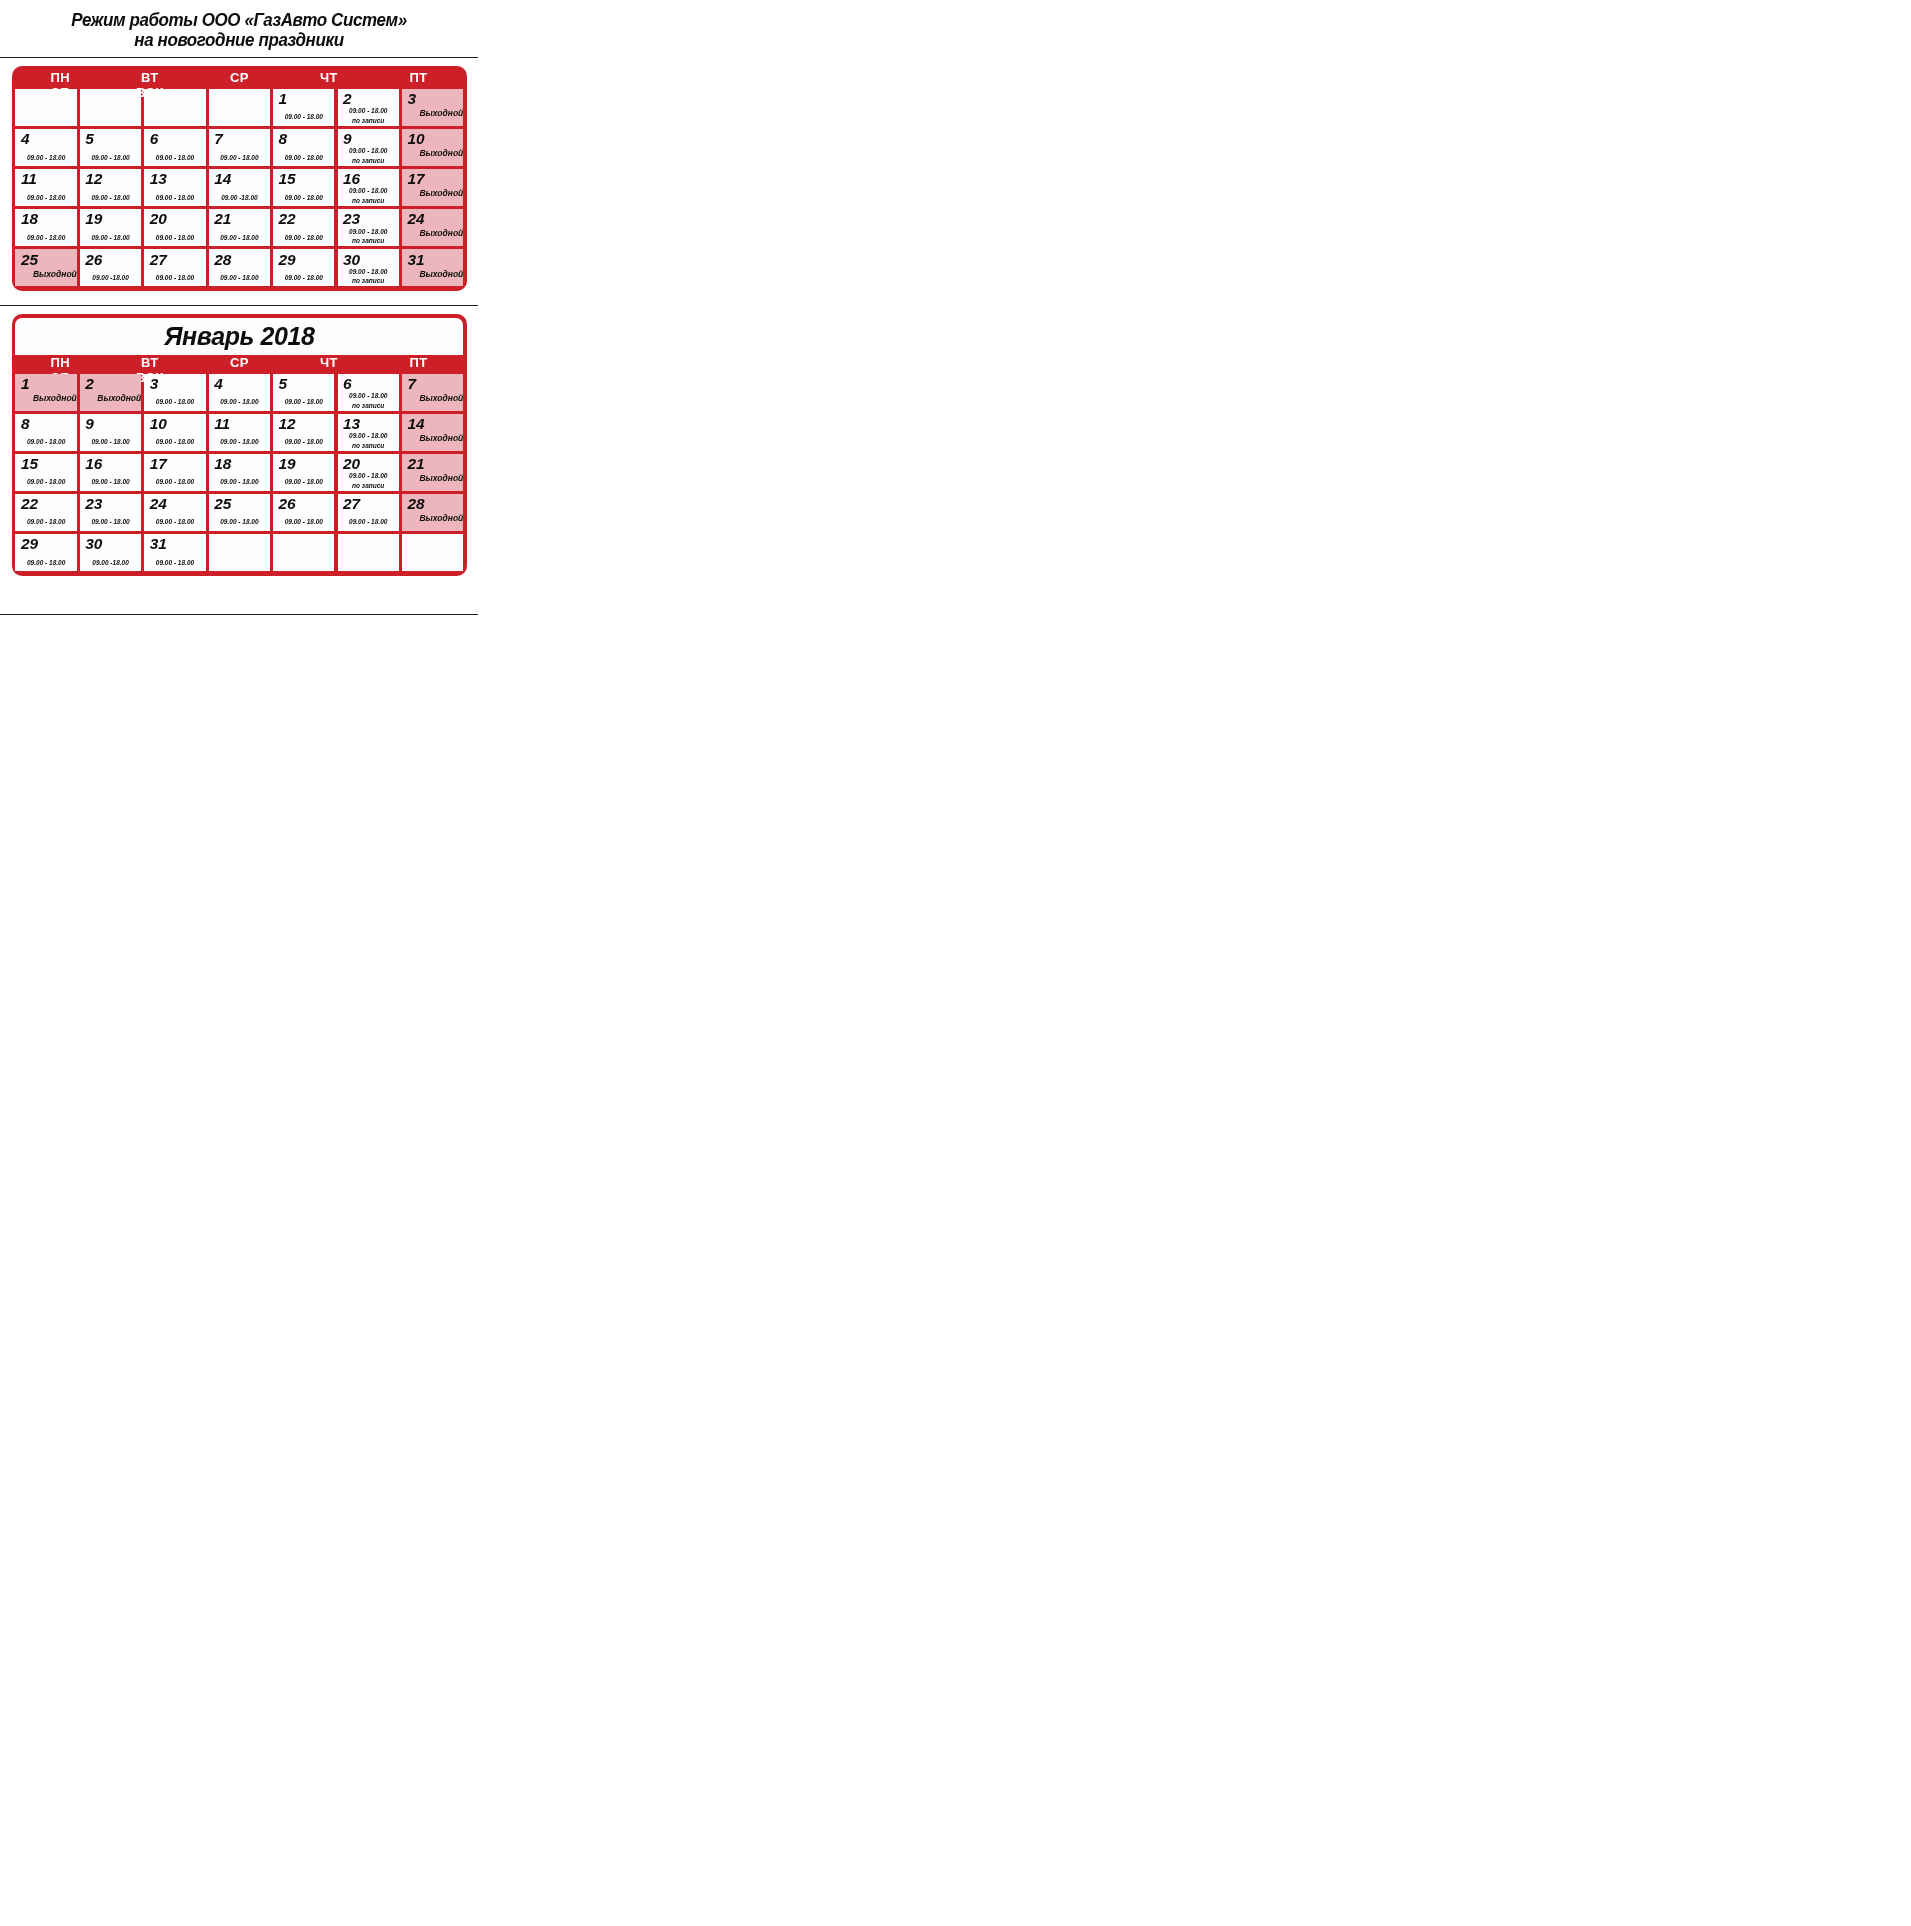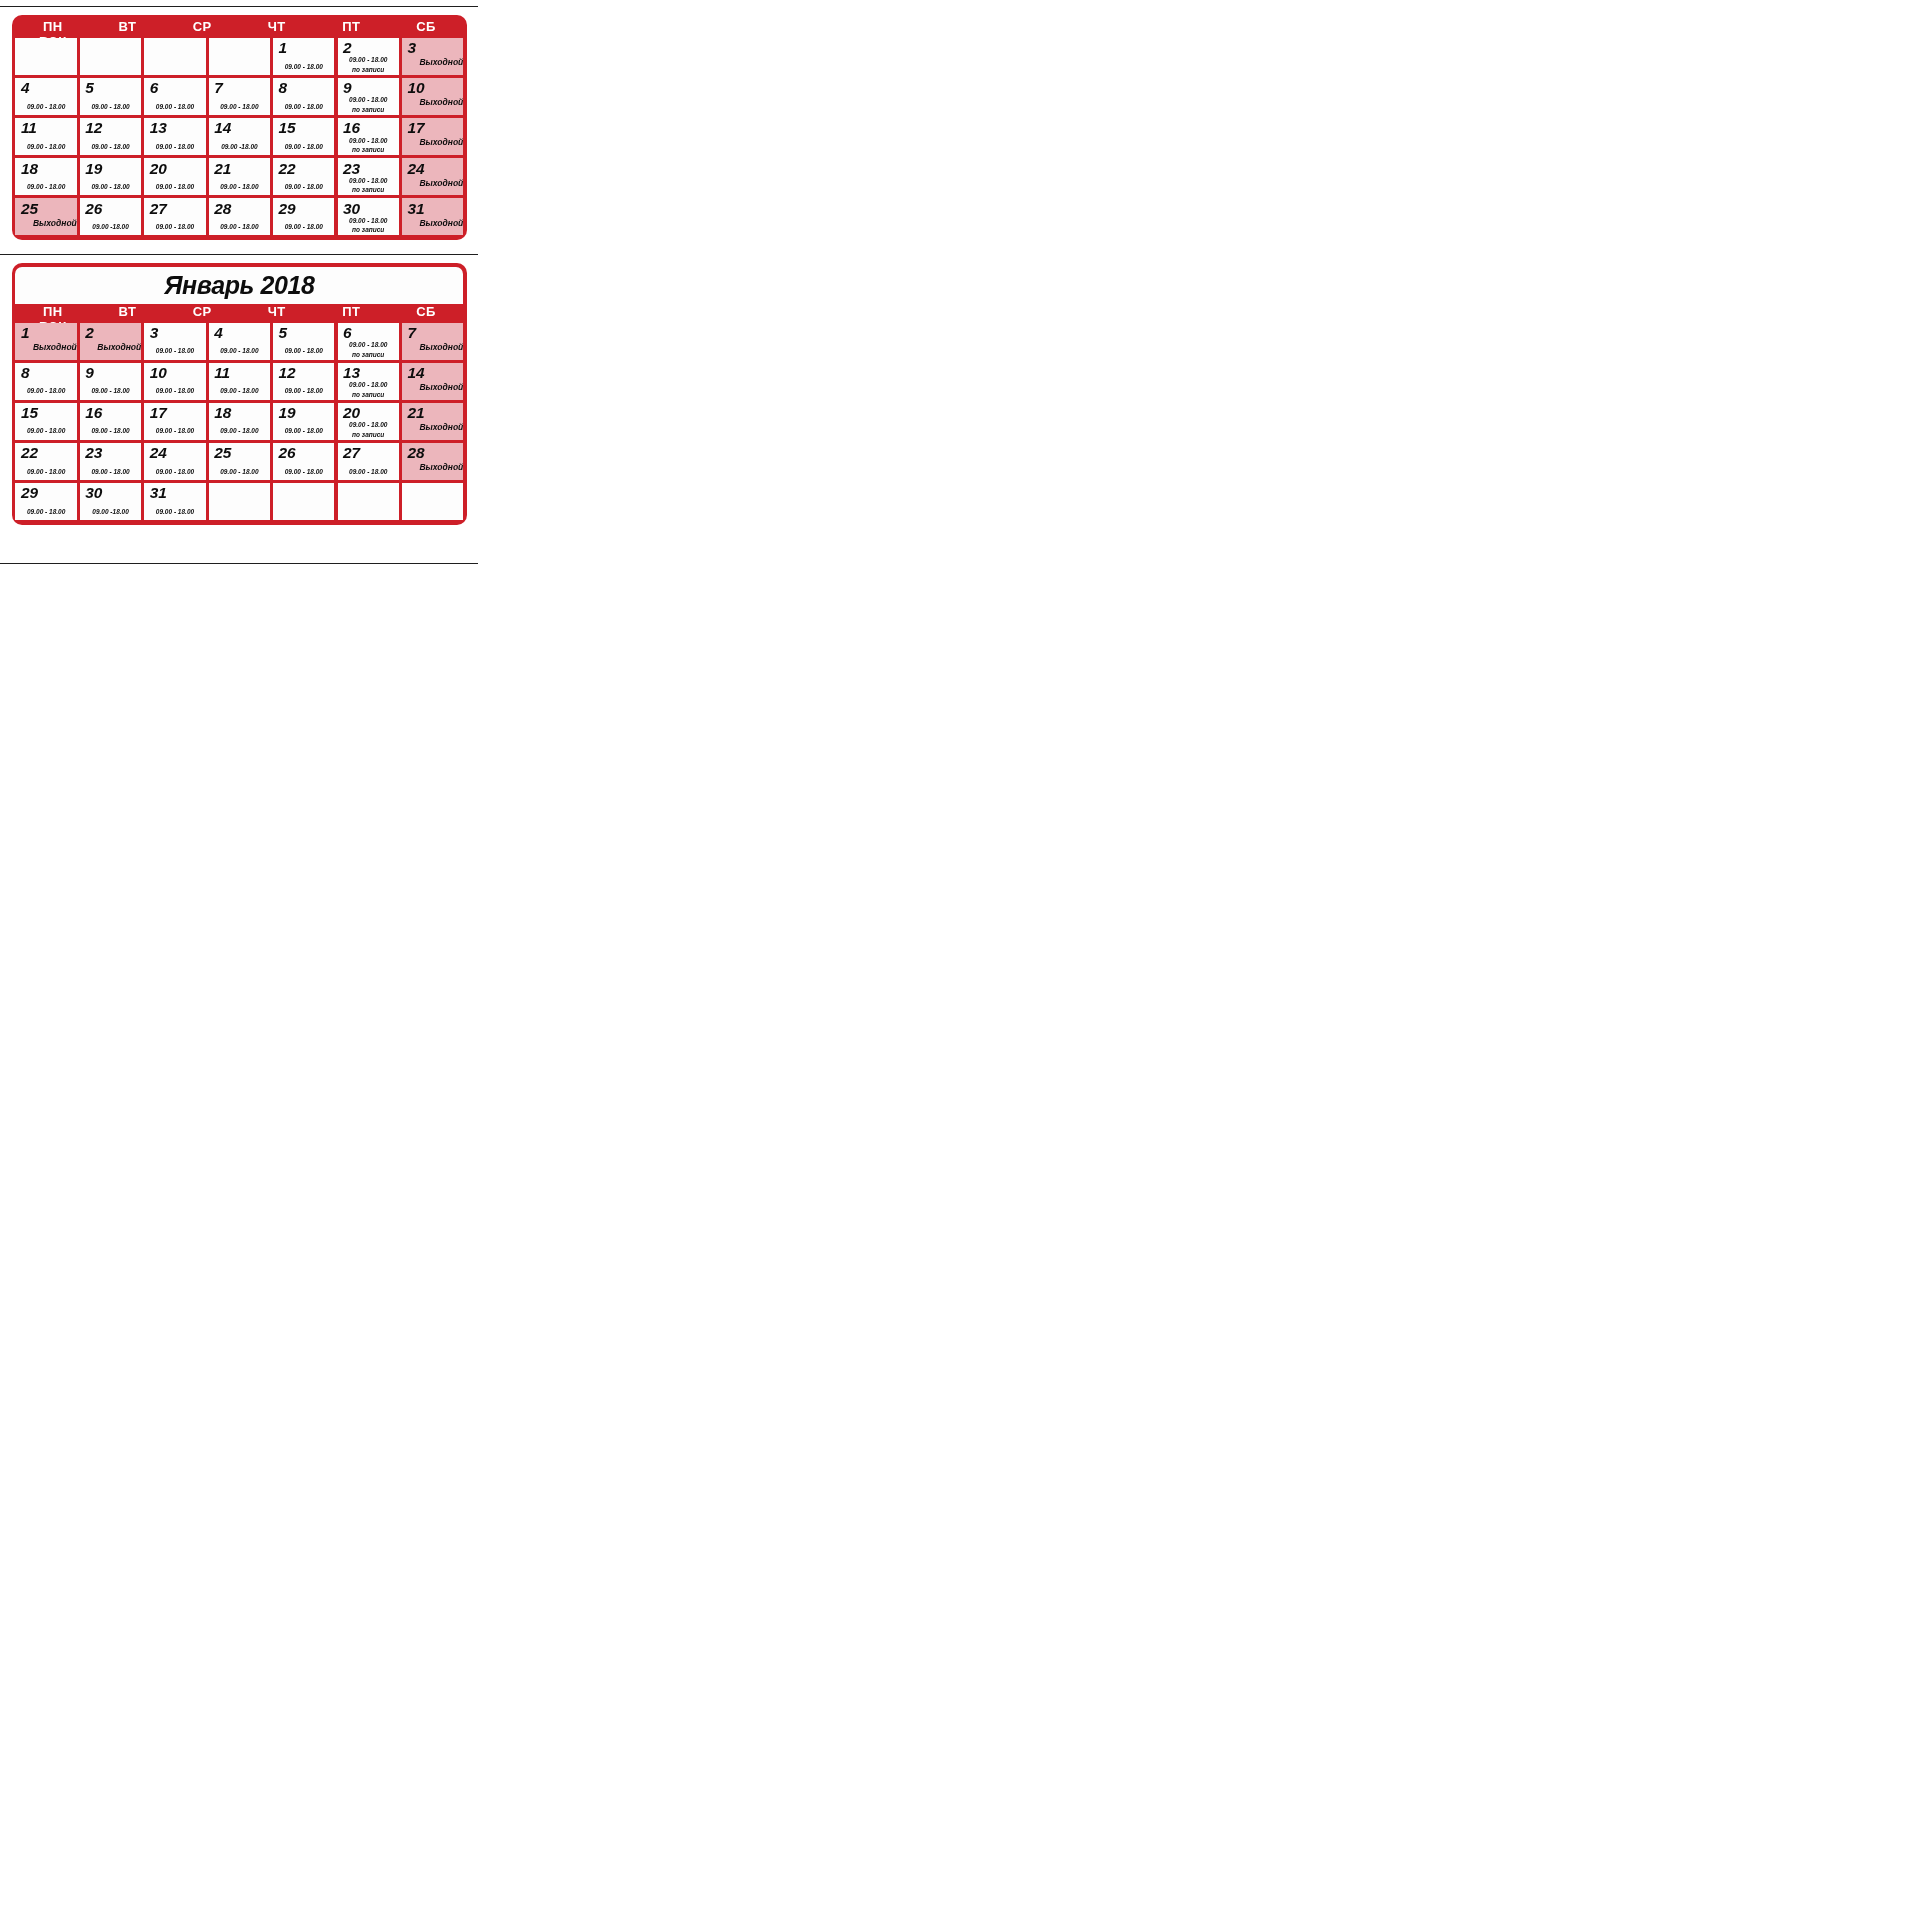--- a/index.html
+++ b/index.html
@@ -14,21 +14,21 @@
   .rule.r1 { margin-top: 6.2px; }
   .rule.r2 { margin-top: 14px; }
   .rule.r3 { margin-top: 38px; }
 
   .calendar { margin: 7.7px 10.8px 0 11.6px; background: var(--red); border-radius: 10px;
               padding: 3.9px 3.9px 4.6px 3.9px; }
   .cal-title { background: #fdfdfd; border-radius: 7px 7px 0 0; height: 37px;
                display: flex; align-items: center; justify-content: center;
                font-size: 25px; font-weight: 700; font-style: italic; color: #0d0d0d;
                letter-spacing: -0.4px; }
-  .cal-head { height: 19px; display: grid; grid-template-columns: repeat(6, 1fr);
+  .cal-head { height: 19px; display: grid; grid-template-columns: repeat(5, 1fr);
               align-items: center; text-align: center; color: #fff;
               font-size: 13px; font-weight: 700; letter-spacing: 0.4px; }
   .cal-grid { display: grid; grid-template-columns: repeat(7, 1fr); grid-auto-rows: 37px; gap: 3.1px; }
 
   .cell { background: #fdfdfd; position: relative; overflow: hidden; }
   .cell.pink { background: var(--pink); }
   .cell .num { font-size: 15.4px; font-weight: 700; font-style: italic; color: #0d0d0d;
                padding: 2.3px 0 0 5.4px; line-height: 1; }
   .cell .time { position: absolute; bottom: 5.4px; left: 0; width: 100%; text-align: center;
                 font-size: 6.5px; font-weight: 700; font-style: italic; color: #0d0d0d; }
@@ -37,20 +37,24 @@
   .cell .stack .note { font-size: 6.5px; font-weight: 700; font-style: italic; color: #0d0d0d;
                        margin-top: 2.7px; }
   .cell .off { position: absolute; bottom: 7.7px; left: 0; width: 100%; text-align: right;
                font-size: 8.5px; font-weight: 700; font-style: italic; color: #0d0d0d; }
 </style>
 </head>
 <body>
 
 <div class="page">
 
+  <div class="header">
+    <div class="line">Режим работы ООО «ГазАвто Систем»</div>
+    <div class="line">на новогодние праздники</div>
+  </div>
 
   <div class="rule r1"></div>
 
   <div class="calendar">
     <div class="cal-head">
         <span>ПН</span>
         <span>ВТ</span>
         <span>СР</span>
         <span>ЧТ</span>
         <span>ПТ</span>

